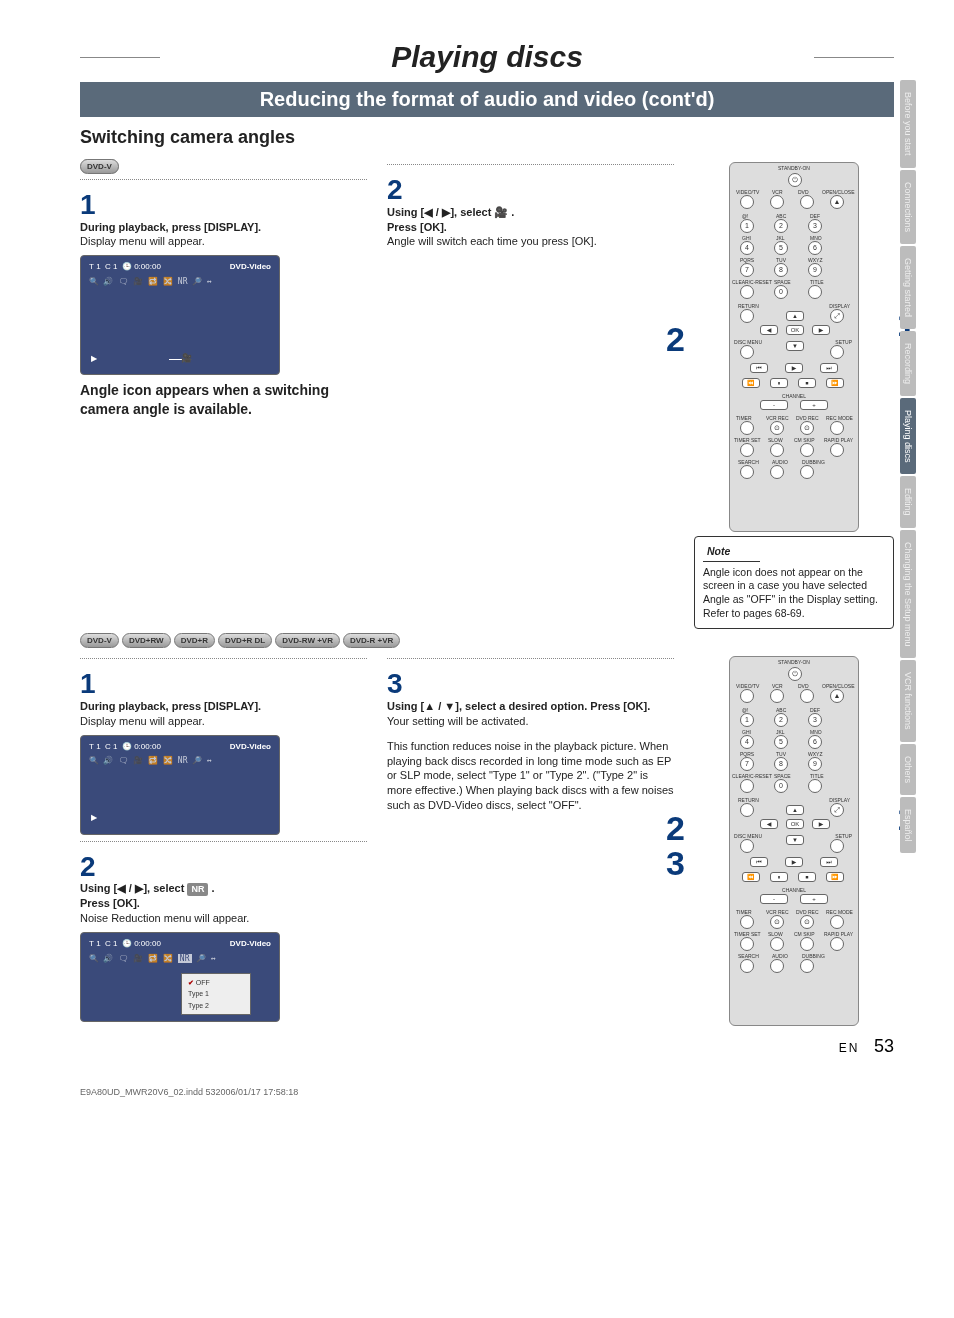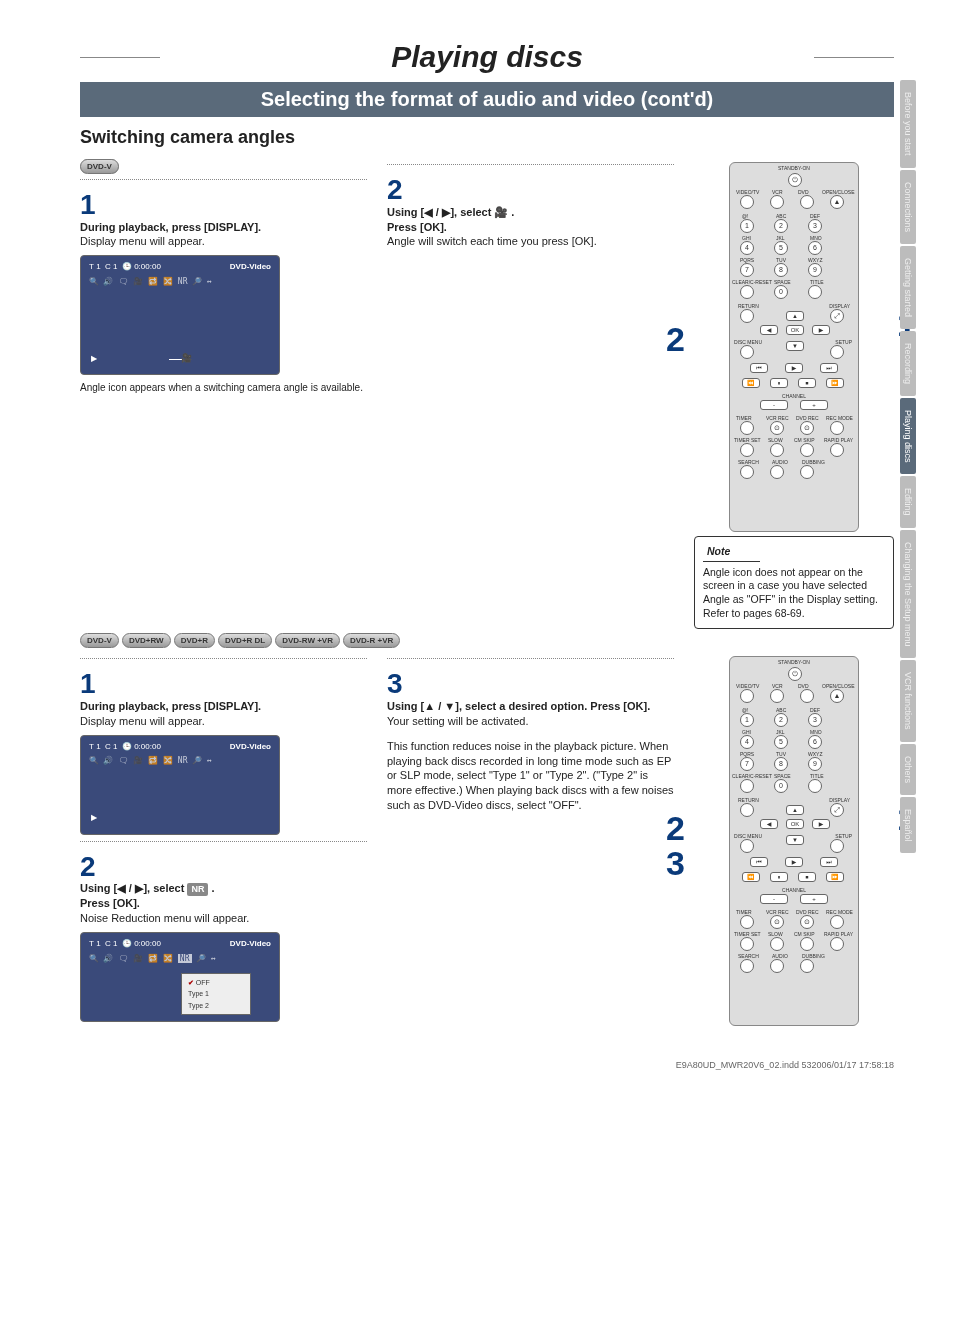--- a/index.html
+++ b/index.html
@@ -16,50 +16,50 @@
   .cols { display: flex; gap: 20px; }
   .col { flex: 1; font-size: 11px; line-height: 1.35; color: #222; }
   .col-right { flex: 0 0 200px; }
   .step-num { font-size: 28px; font-weight: bold; color: #0a3a7a; margin-top: 6px; }
   .step-body { margin-top: -4px; }
   .dotted { border: none; border-top: 1px dotted #888; margin: 6px 0; }
   .osd { background: #3a4a7a; color: #fff; font-size: 8px; padding: 6px 8px; border-radius: 4px; border: 1px solid #666; width: 200px; height: 120px; position: relative; margin: 6px 0; }
   .osd-top { font-size: 8px; color: #fff; display: flex; justify-content: space-between; }
   .osd-icons { font-family: monospace; opacity: .7; margin-top: 4px; }
   .osd-play { position: absolute; bottom: 10px; left: 10px; }
-  .mini-note { font-size: 10px; color: #222; }
+  .mini-note { font-size: 14px; color: #222; font-weight: bold; }
   .discs-row { display: flex; gap: 3px; flex-wrap: wrap; margin: 4px 0; }
   .disc { background: linear-gradient(#ddd,#999); border: 1px solid #777; border-radius: 10px; font-size: 8px; padding: 2px 6px; font-weight: bold; color: #333; white-space: nowrap; }
   .note-box { border: 1px solid #333; border-radius: 4px; padding: 8px; font-size: 10.5px; line-height: 1.3; background: #fff; }
   .note-title { font-weight: bold; font-style: italic; border-bottom: 1px solid #333; display: inline-block; padding: 0 30px 2px 4px; margin-bottom: 4px; }
   .remote { border: 1px solid #888; border-radius: 6px; width: 130px; height: 370px; background: #ddd; margin: 4px auto; position: relative; font-size: 5px; text-align: center; color:#333; }
   .remote .lbl { position: absolute; color:#333; font-size:5px; }
   .remote .btn { position: absolute; width: 14px; height: 14px; border: 1px solid #666; border-radius: 50%; background: #fff; font-size:7px; line-height:12px; text-align:center; }
   .remote .sq { border-radius: 3px; width: 18px; height: 10px; font-size:6px; line-height:9px; }
   .remote-wrap { position: relative; }
   .callout { position: absolute; font-size: 34px; font-weight: bold; color: #0a3a7a; }
   .side-tabs { position: absolute; right: 38px; top: 80px; display: flex; flex-direction: column; gap: 2px; }
   .tab { writing-mode: vertical-rl; font-size: 9px; color: #eee; background: #bcbcbc; padding: 12px 3px; border-radius: 2px; text-align: center; }
   .tab.active { background: #5a6a7a; color: #fff; }
-  .footer { display: flex; justify-content: flex-end; font-size: 9px; color: #666; margin-top: 30px; }
+  .footer { display: flex; justify-content: flex-start; font-size: 9px; color: #666; margin-top: 30px; }
   .page-foot { text-align: right; font-size: 13px; margin-top: 6px; }
   .sym { font-family: 'Arial Unicode MS', Arial; font-size: 11px; }
   .nr-badge { display: inline-block; background: #888; color: #fff; font-size: 9px; padding: 0 4px; border-radius: 2px; font-weight: bold; }
   .osd-menu { background:#eee; color:#333; font-size:7px; padding:3px; width:70px; position:absolute; top:40px; left:100px; border:1px solid #666;}
   .osd-menu div{padding:1px 3px;}
   .osd-menu .chk::before{content:"✔ "; color:#a00; font-weight:bold;}
   .osd-cam-icon { position:absolute; bottom:10px; left:100px; font-size:9px; color:#ccc; }
   .osd-cam-line { position:absolute; bottom:14px; left:88px; width:14px; border-top:1px solid #fff; }
 </style>
 </head>
 <body>
 
 <div class="page">
   <div class="big-title title-arrows">Playing discs</div>
-  <div class="banner">Selecting the format of audio and video (cont'd)</div>
+  <div class="banner">Reducing the format of audio and video (cont'd)</div>
 
   <div class="section-title">Switching camera angles</div>
 
   <div class="cols">
 
     <div class="col">
       <span class="disc">DVD-V</span>
       <hr class="dotted">
       <div class="step-num">1</div>
       <div class="step-body">
@@ -324,20 +324,24 @@
             <span class="lbl" style="top:296px; left:42px;">AUDIO</span>
             <span class="lbl" style="top:296px; left:72px;">DUBBING</span>
           <span class="btn" style="top:302px; left:10px;"></span>
             <span class="btn" style="top:302px; left:40px;"></span>
             <span class="btn" style="top:302px; left:70px;"></span>
         </div>
       </div>
     </div>
   </div>
 
+  <div class="page-foot">
+    <span style="font-size:12px; letter-spacing:2px;">EN</span>&nbsp;&nbsp;&nbsp;
+    <span style="font-size:18px;">53</span>
+  </div>
 
   <div class="footer">
     <span>E9A80UD_MWR20V6_02.indd   53</span>
     <span>2006/01/17   17:58:18</span>
   </div>
 
   <div class="side-tabs">
     <div class="tab">Before you start</div>
     <div class="tab">Connections</div>
     <div class="tab">Getting started</div>

